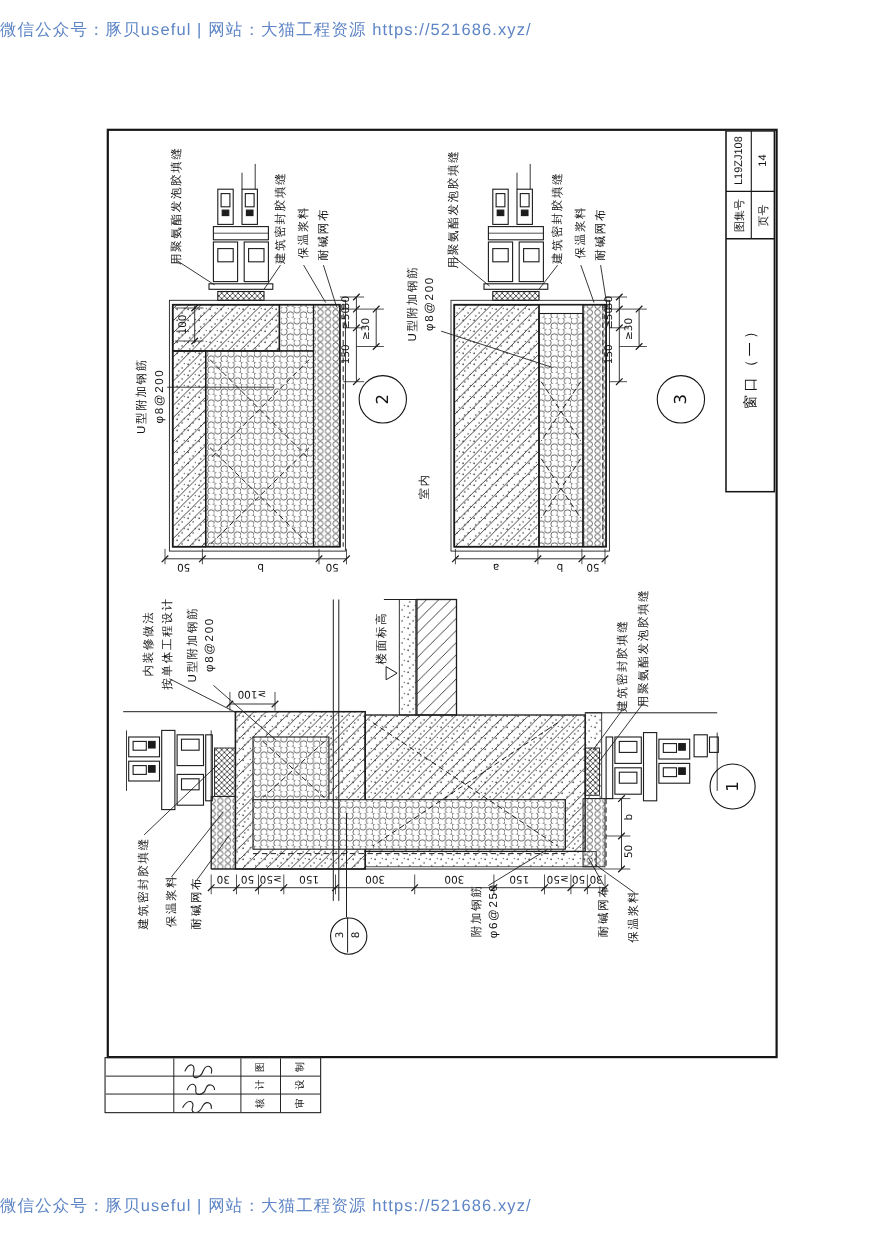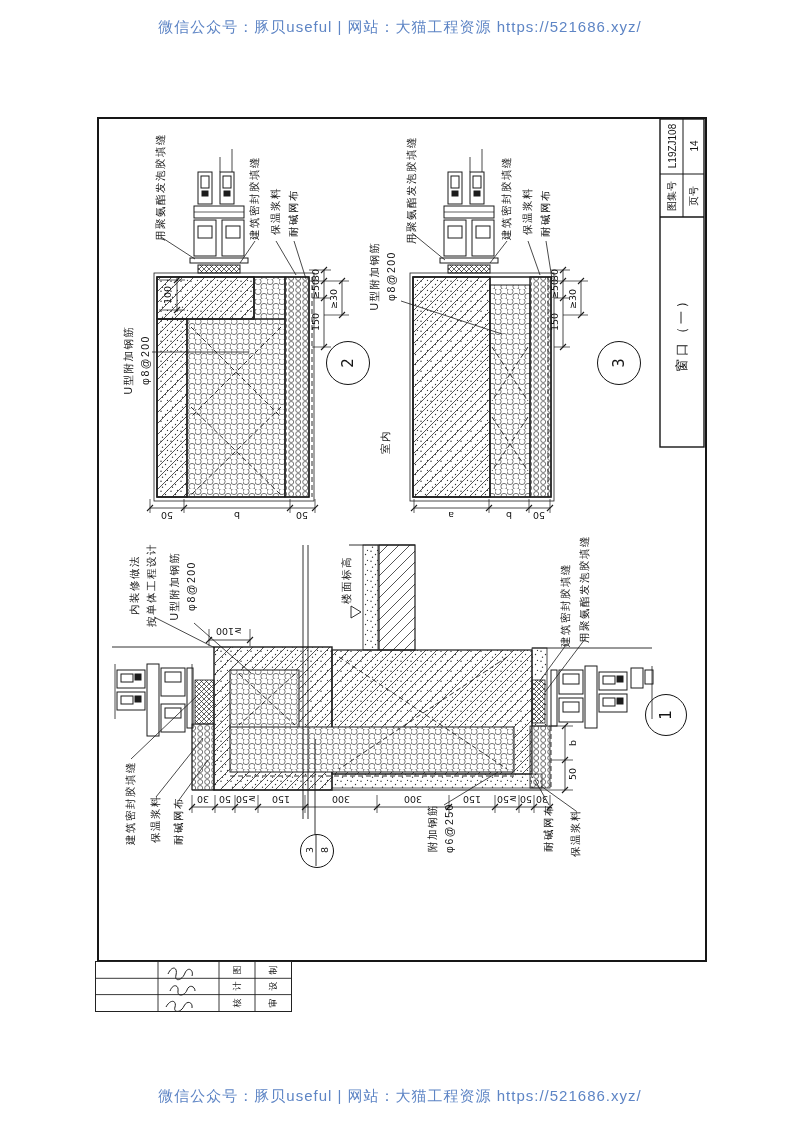--- a/index.html
+++ b/index.html
@@ -1,18 +1,18 @@
 <!DOCTYPE html>
 <html><head>
 <meta charset="utf-8">
 <style>
   html,body{margin:0;padding:0;}
   body{width:800px;height:1131px;position:relative;background:#ffffff;overflow:hidden;
        font-family:"Liberation Sans",sans-serif;}
-  .watermark{position:absolute;left:0;width:800px;text-align:center;color:#5E85C5;
+  .watermark{position:absolute;left:0;width:800px;text-align:left;color:#5E85C5;
        font:15px "Liberation Sans",sans-serif;letter-spacing:1px;}
   #page{position:absolute;left:97px;top:117px;width:606px;height:841px;
        border:2.5px solid #161616;background:#fff;}
   svg{position:absolute;left:0;top:0;}
   
   .vl{position:absolute;white-space:nowrap;transform:translate(-50%,-50%) rotate(-90deg);
       font:10.5px "Liberation Sans",sans-serif;color:#141414;letter-spacing:1.5px;z-index:3;}
   
   .dv{position:absolute;white-space:nowrap;transform:translate(-50%,-50%) rotate(-90deg);
       font:9.5px "DejaVu Sans",sans-serif;color:#141414;z-index:3;}

